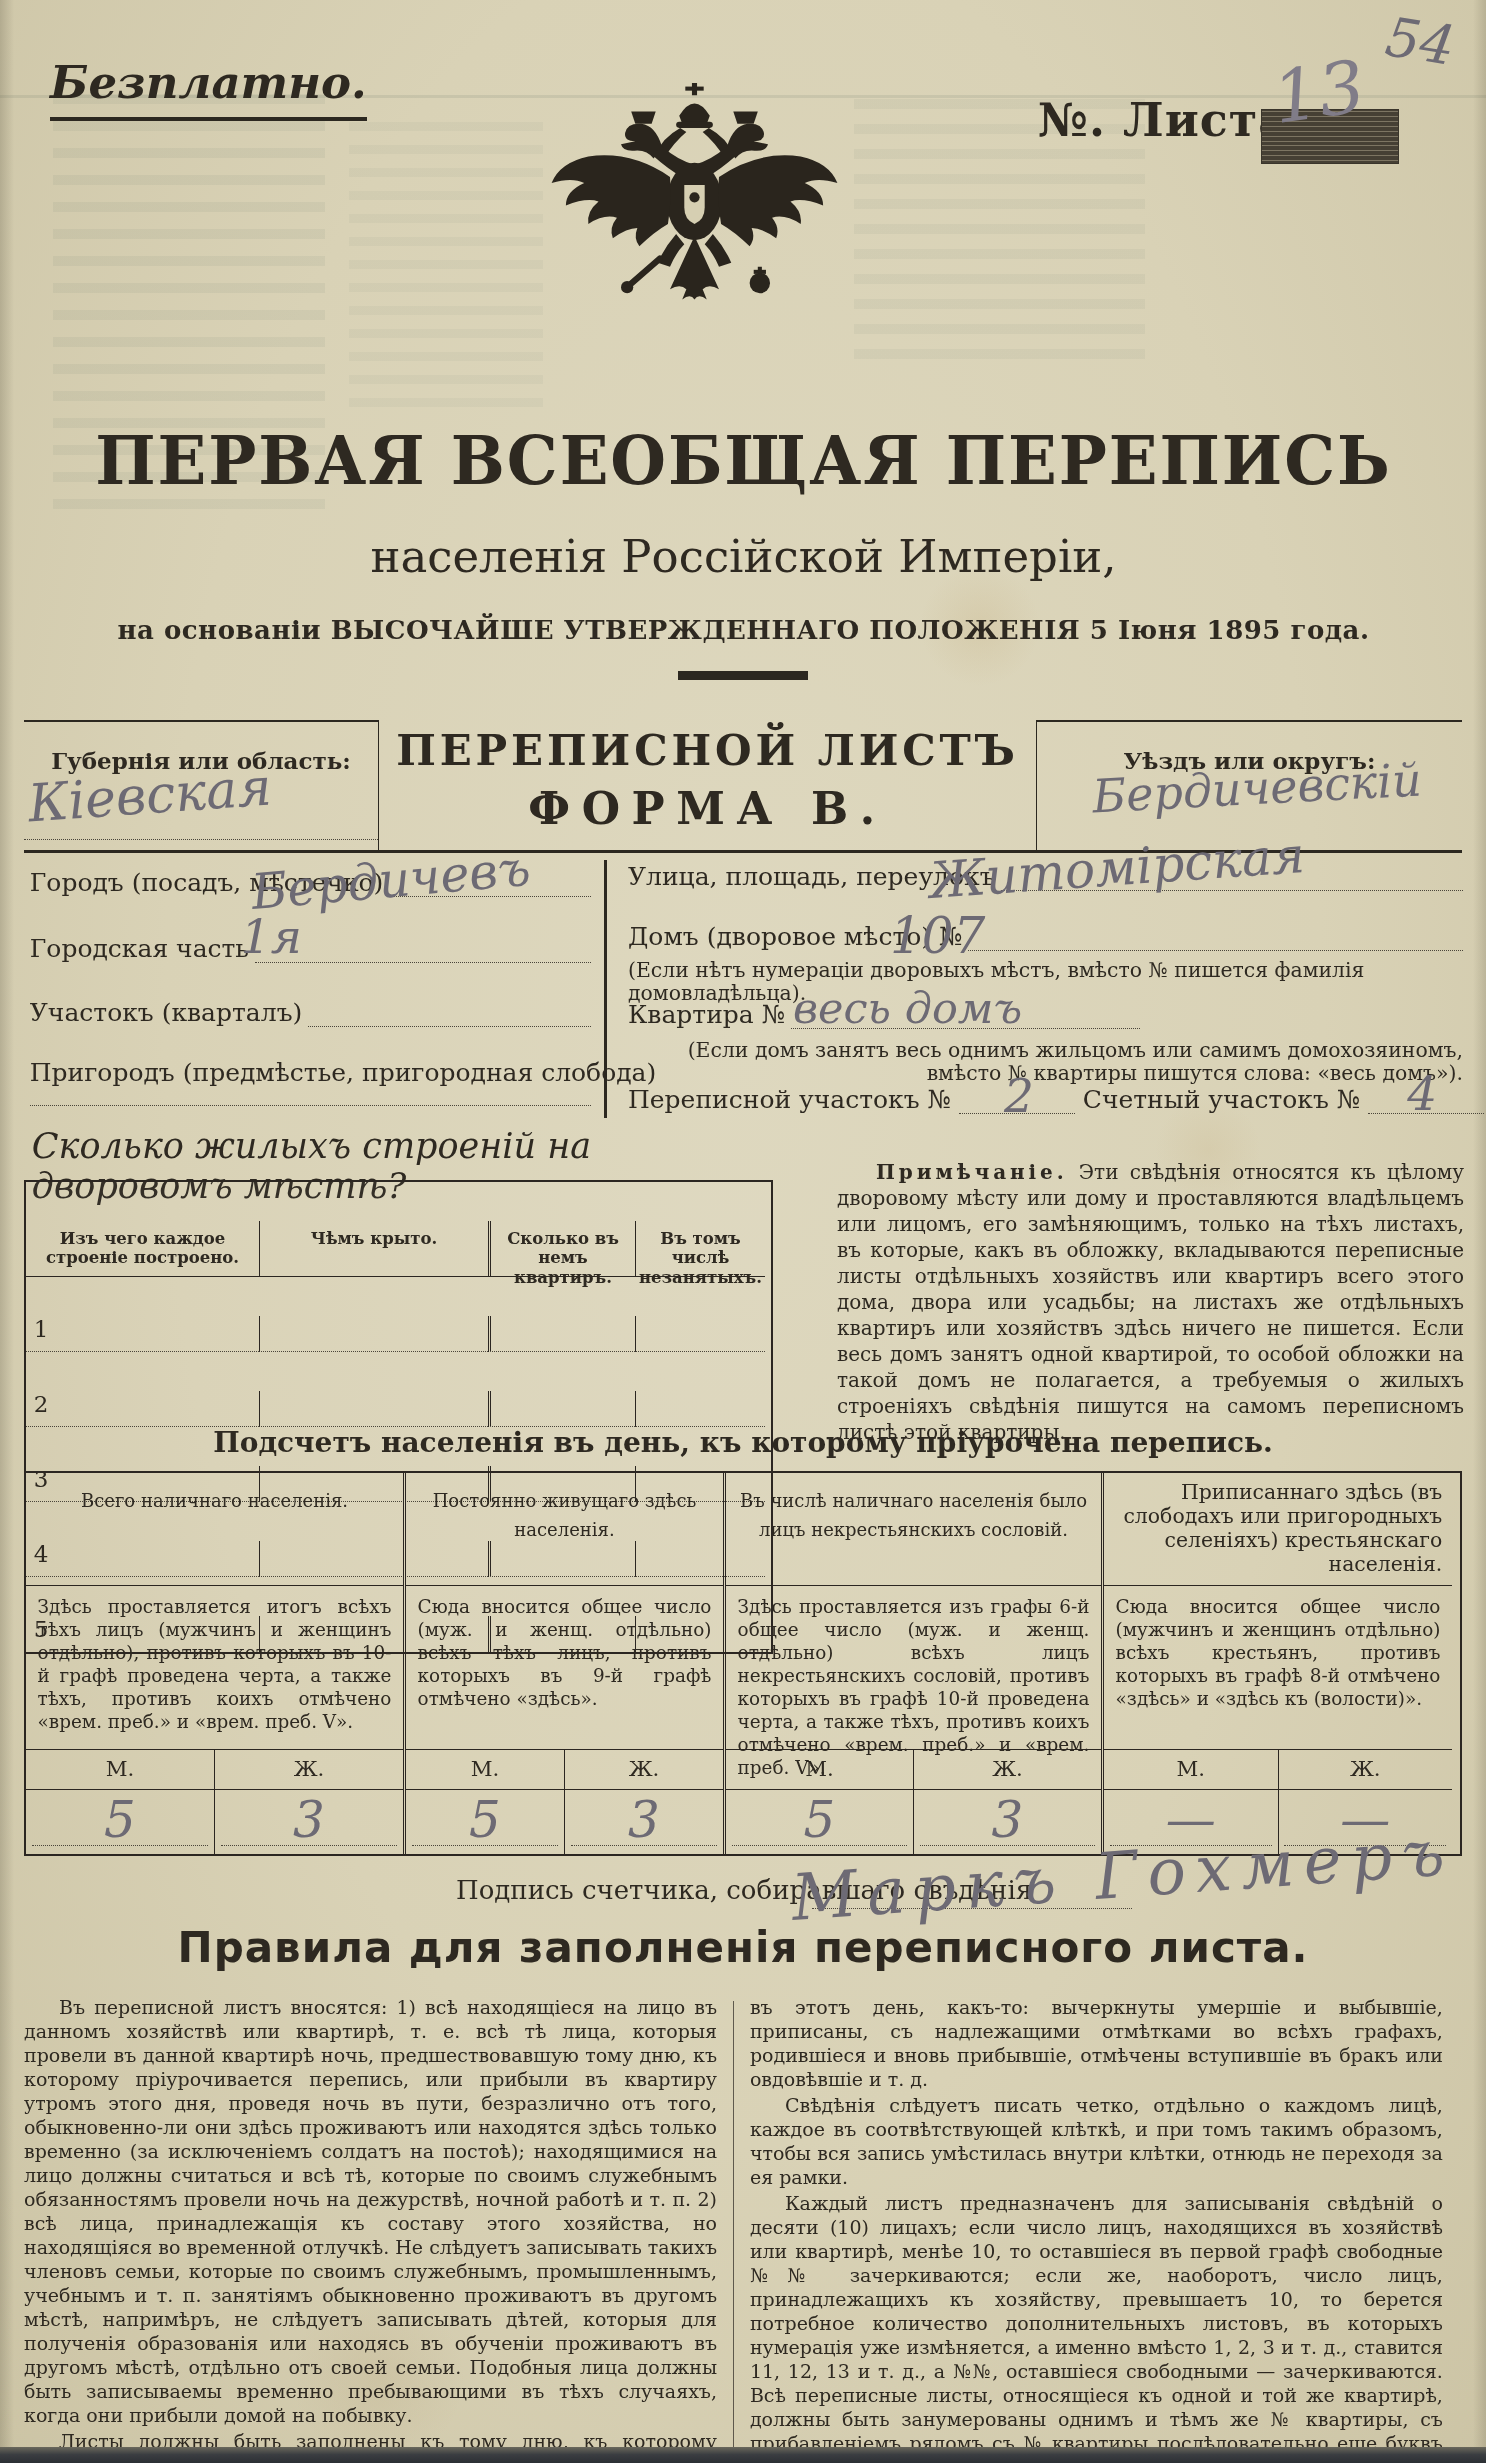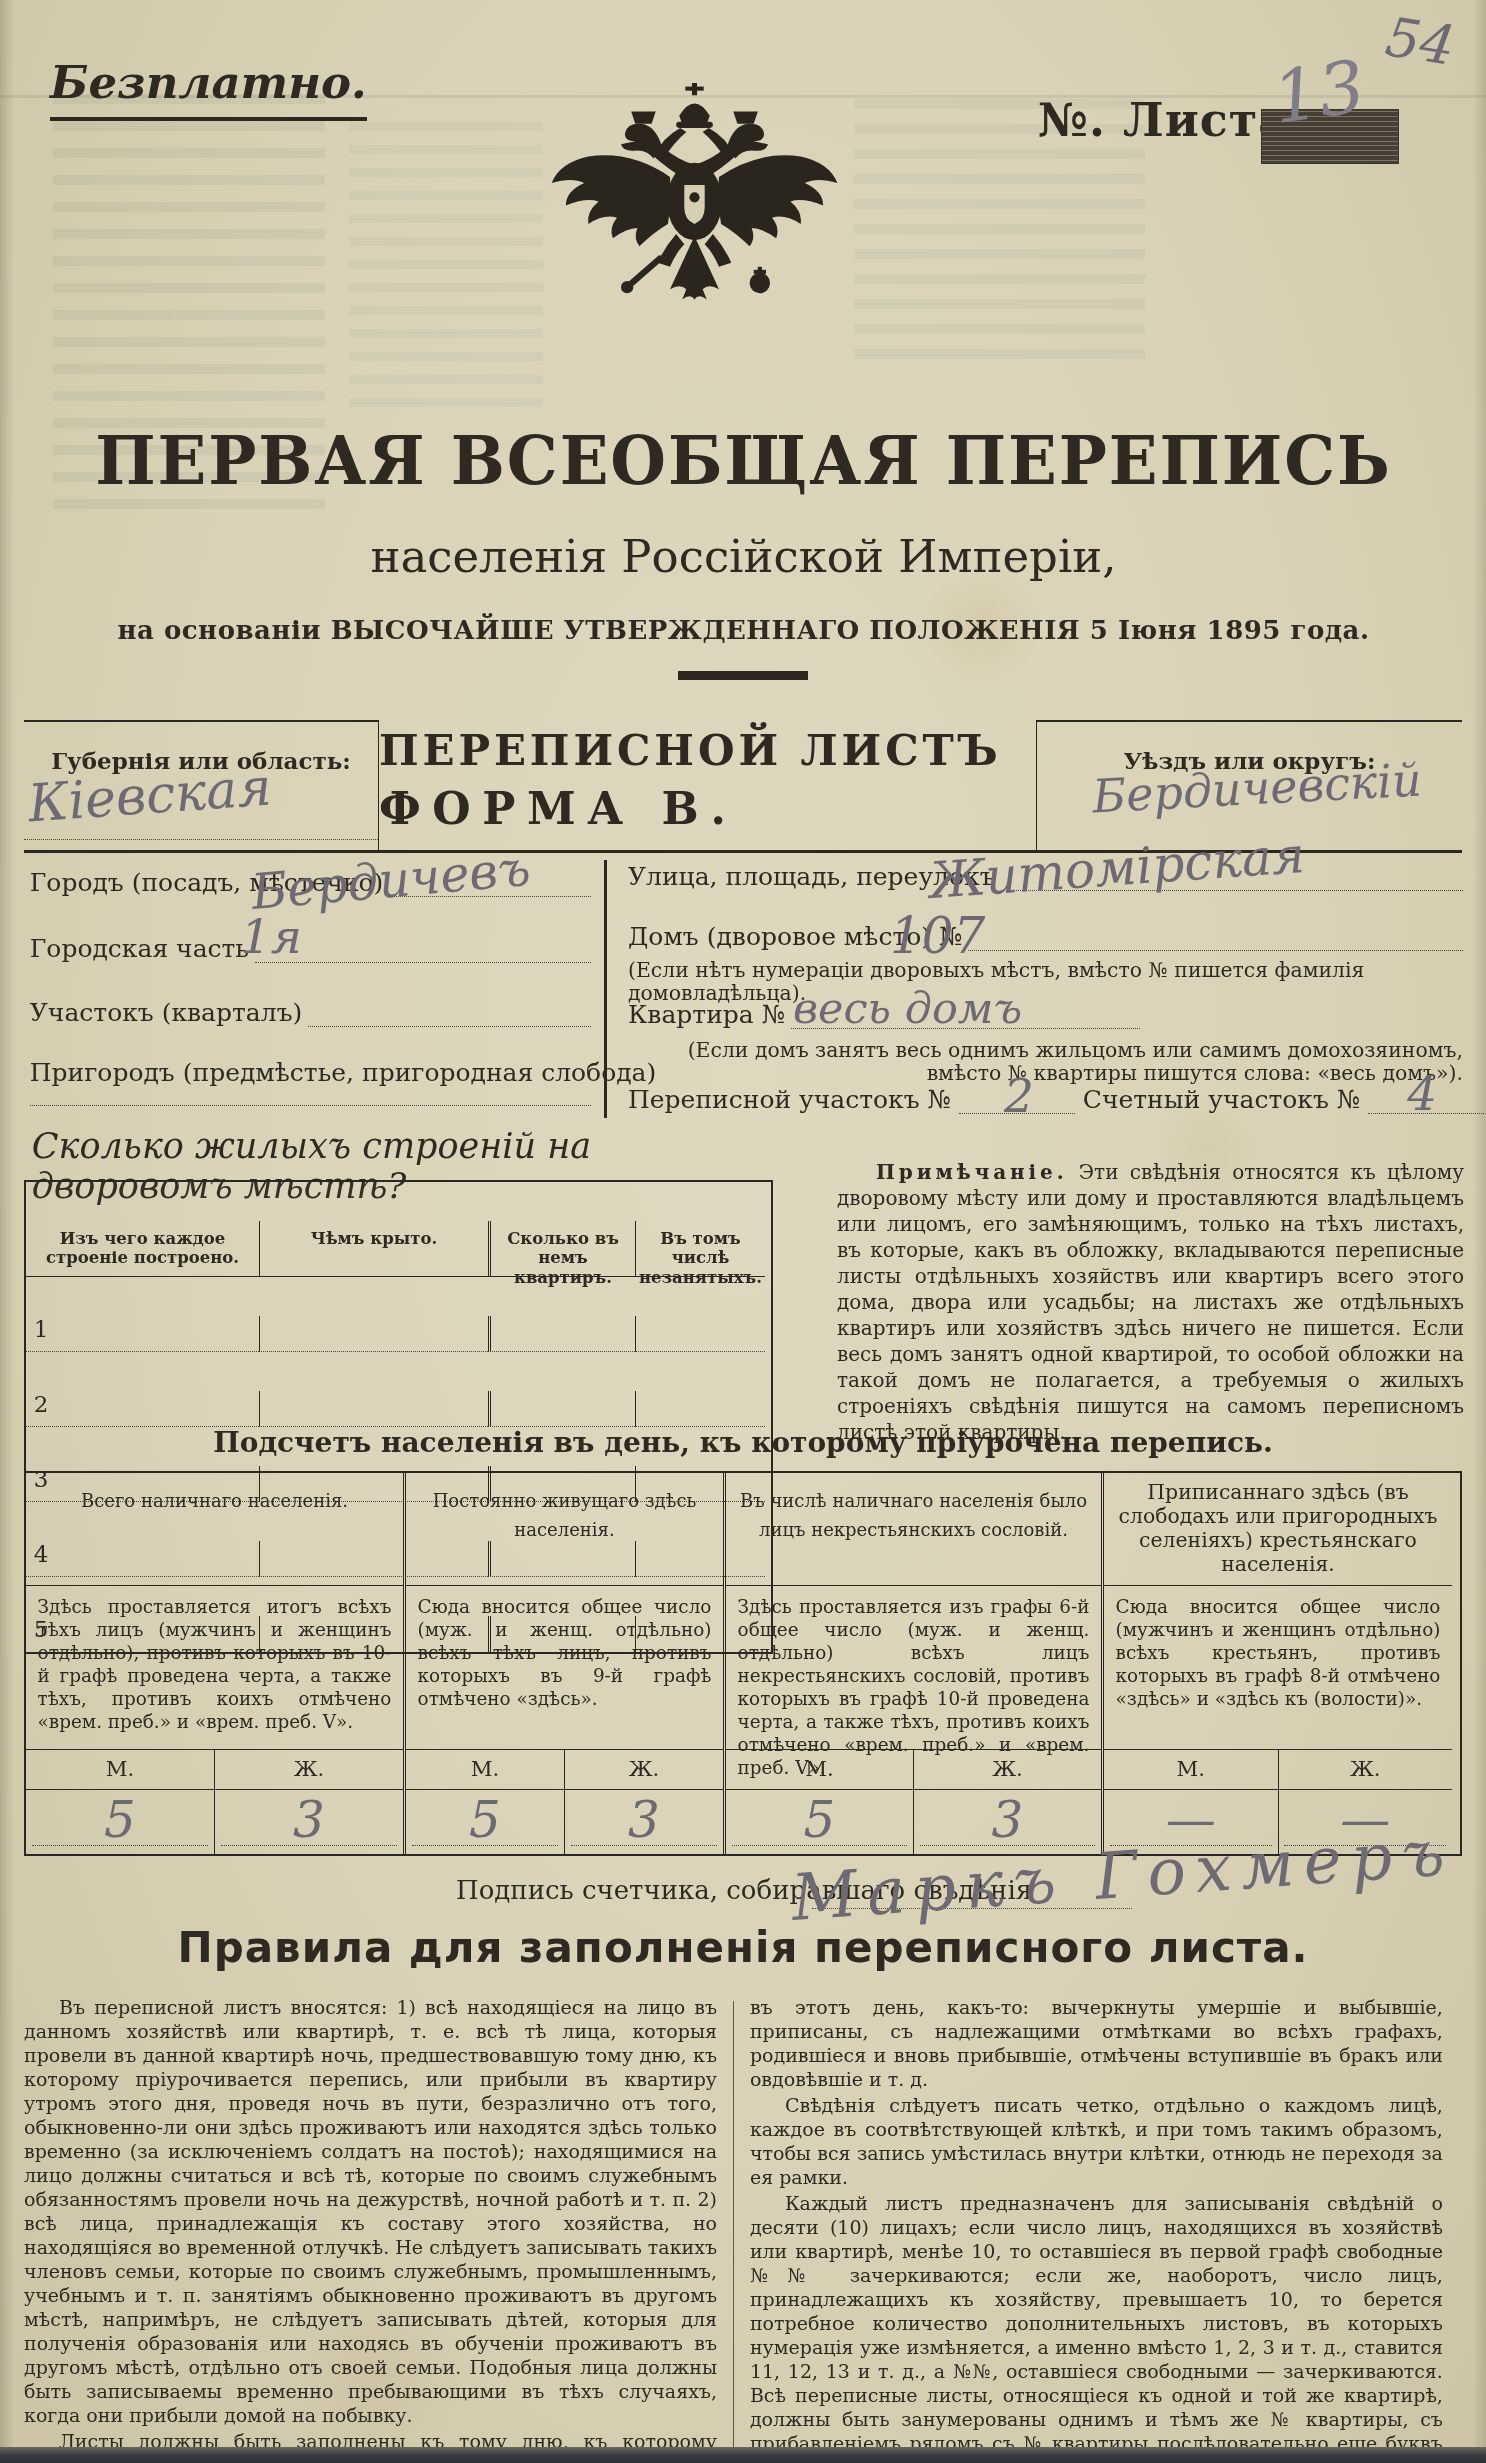--- a/index.html
+++ b/index.html
@@ -35,21 +35,21 @@
 
   .t1{left:0;top:423px;width:100%;text-align:center;font-weight:700;font-size:64px;
     letter-spacing:1.9px;transform:scaleY(1.06);}
   .t2{left:0;top:530px;width:100%;text-align:center;font-size:45px;}
   .t3{left:0;top:615px;width:100%;text-align:center;font-weight:700;font-size:26px;letter-spacing:0.5px;}
   .tdiv{left:678px;top:671px;width:130px;height:8.7px;background:#2c2820;}
 
   .hdr{left:24px;top:720px;width:1438px;height:130px;display:flex;}
   .hbox{position:relative;}
   .hleft{width:354px;border-top:2.9px solid #2c2820;}
-  .hcenter{flex:1;border-left:1.9px solid #2c2820;border-right:1.9px solid #2c2820;}
+  .hcenter{flex:1;border-left:1.9px solid #2c2820;border-right:1.9px solid #2c2820;text-align:center;}
   .hright{width:425px;border-top:2.9px solid #2c2820;}
   .hlbl{font-weight:700;font-size:23px;text-align:center;margin-top:25px;}
   .fh1{font-weight:700;font-size:42px;letter-spacing:3.9px;margin-top:5.8px;}
   .fh2{font-weight:700;font-size:44px;letter-spacing:11.6px;margin-top:7.8px;}
   .gub{position:absolute;left:3.9px;top:43px;font-size:52px;transform:rotate(-4deg);white-space:nowrap;}
   .hdots{position:absolute;left:0;right:0;bottom:9.7px;border-bottom:1.9px dotted #4a453a;}
   .uezd{position:absolute;left:-7.8px;top:39px;width:456px;text-align:center;font-size:46px;
     transform:rotate(-3deg);white-space:nowrap;}
 
   .thickrule{left:24px;top:850px;width:1438px;border-top:3.9px solid #2c2820;}
@@ -97,21 +97,21 @@
   .bnl{font-weight:700;letter-spacing:3.9px;}
 
   .psec{left:24px;top:1426px;width:1438px;}
   .ptitle{text-align:center;font-weight:700;font-size:28px;}
   .ptable{margin-top:11.6px;border:2.9px solid #2b2621;display:grid;
     grid-template-columns:377px 320px 378px 351px;}
   .pg{position:relative;}
   .pg + .pg{border-left:3.9px double #2b2621;}
   .ph{height:113px;padding:13.6px 9.7px 0;box-sizing:border-box;text-align:center;
     font-size:18px;line-height:29px;border-bottom:1.9px solid #2b2621;}
-  .pg4 .ph{font-size:20.4px;line-height:24px;padding-top:7.8px;text-align:center;}
+  .pg4 .ph{font-size:20.4px;line-height:24px;padding-top:7.8px;text-align:right;}
   .pd{height:163px;padding:9.7px 11.6px 0;box-sizing:border-box;font-size:18.4px;line-height:23px;
     text-align:justify;}
   .pmf{display:flex;height:39px;border-top:1.9px solid #2b2621;border-bottom:1.9px solid #2b2621;}
   .pmf span{flex:1;text-align:center;font-size:21.3px;padding-top:6.8px;}
   .pmf span + span{border-left:1px solid #2b2621;}
   .pvals{display:flex;height:64px;}
   .pv{flex:1;position:relative;text-align:center;font-size:50px;line-height:60px;}
   .pv + .pv{border-left:1px solid #2b2621;}
   .pv::after{content:"";position:absolute;left:5.8px;right:5.8px;bottom:7.8px;
     border-bottom:1.9px dotted #4a453a;}

